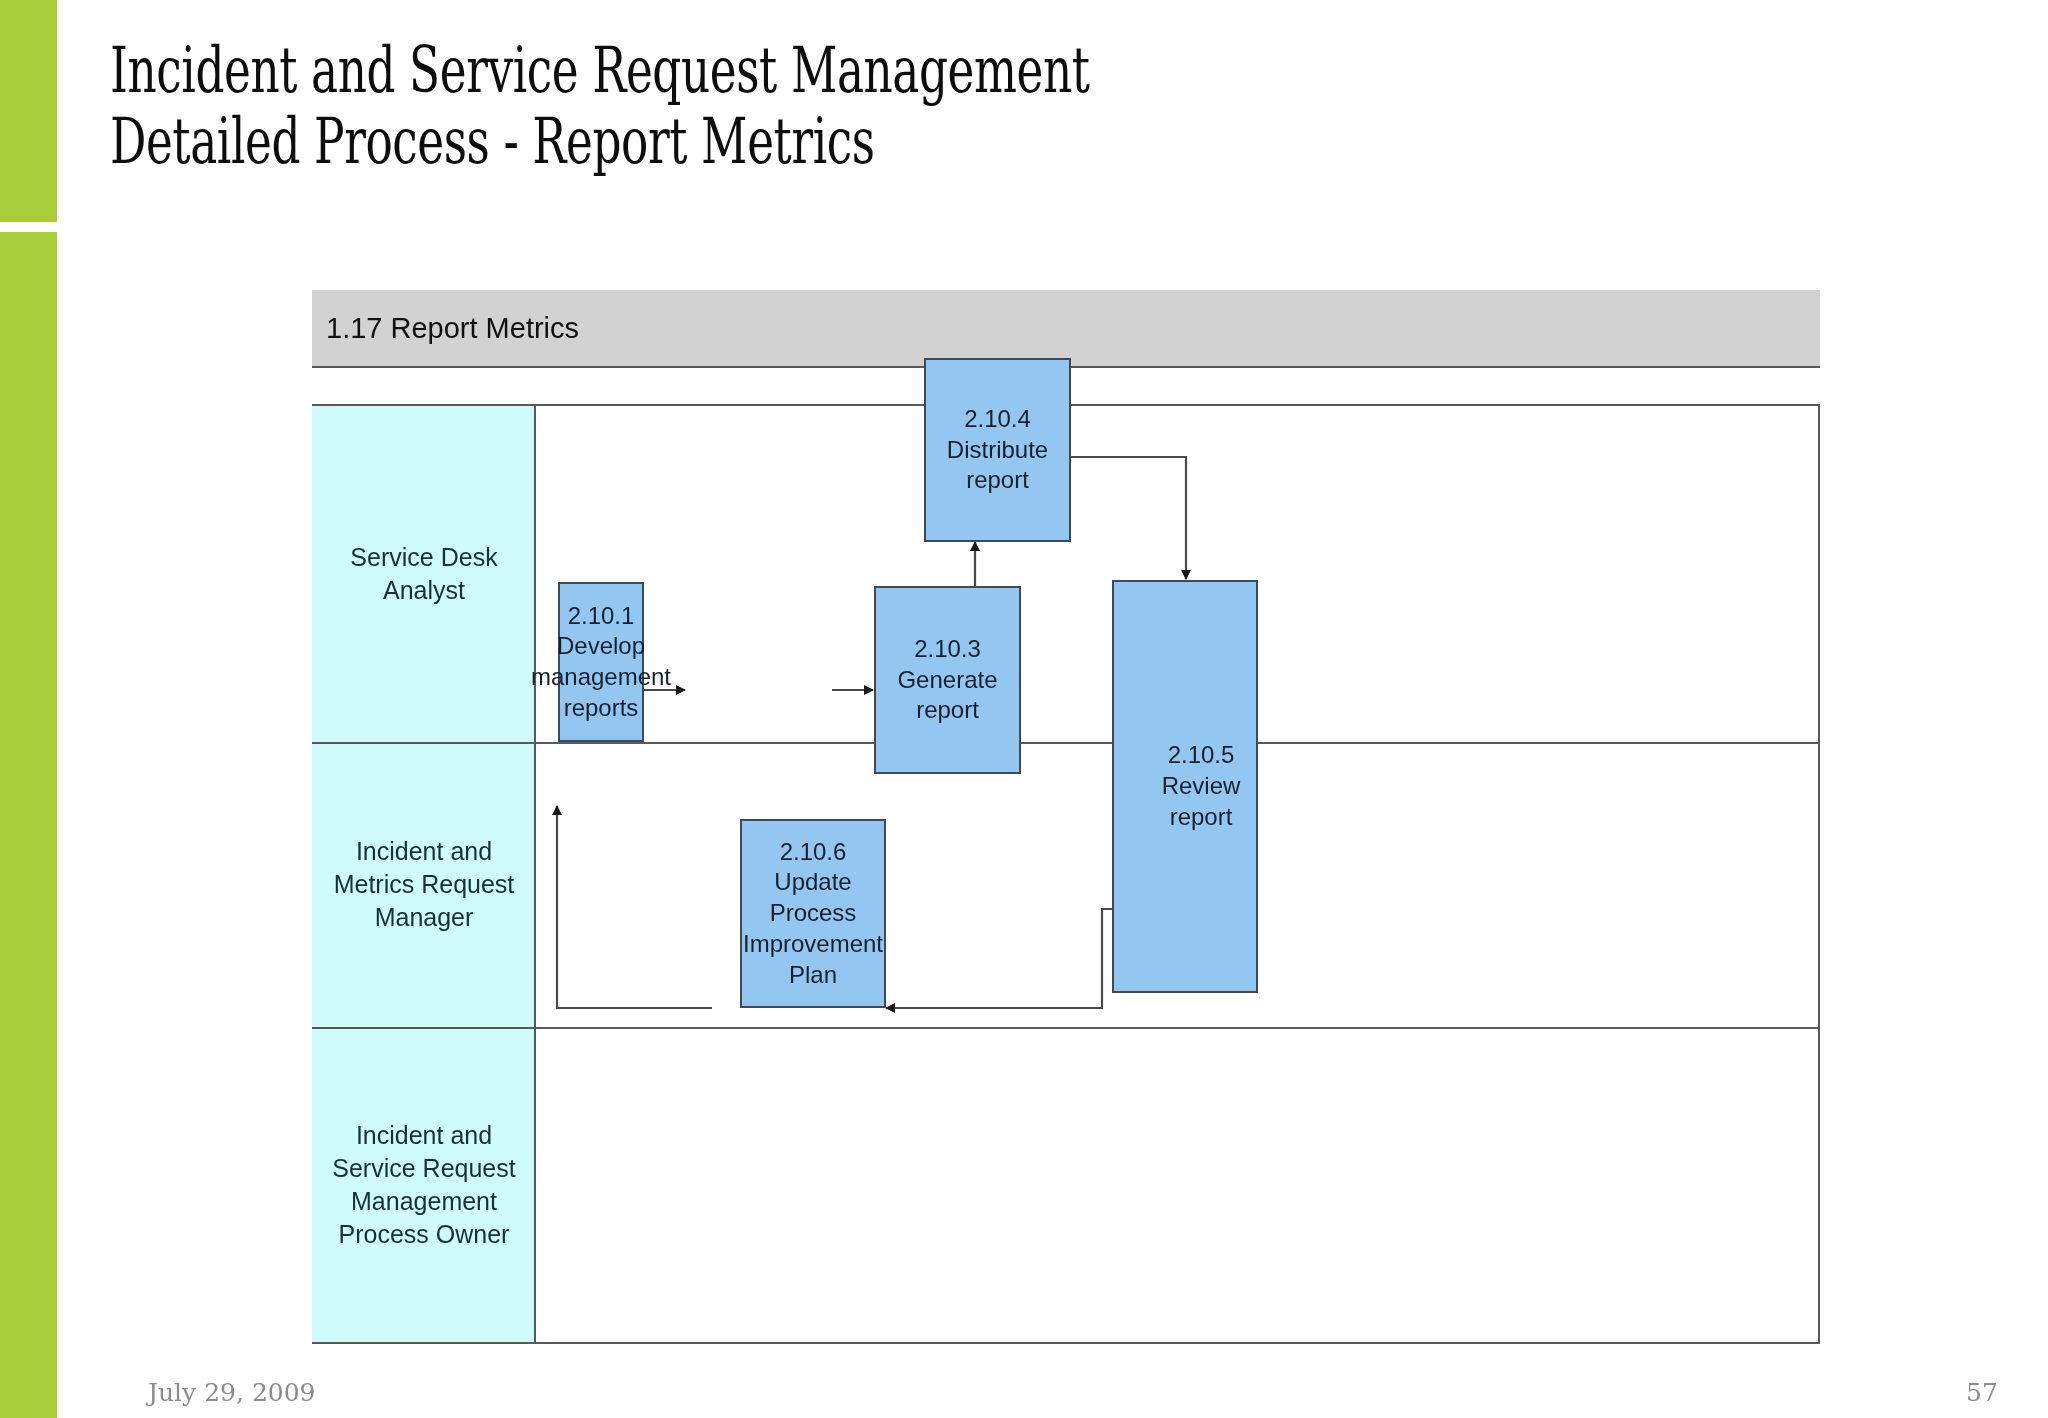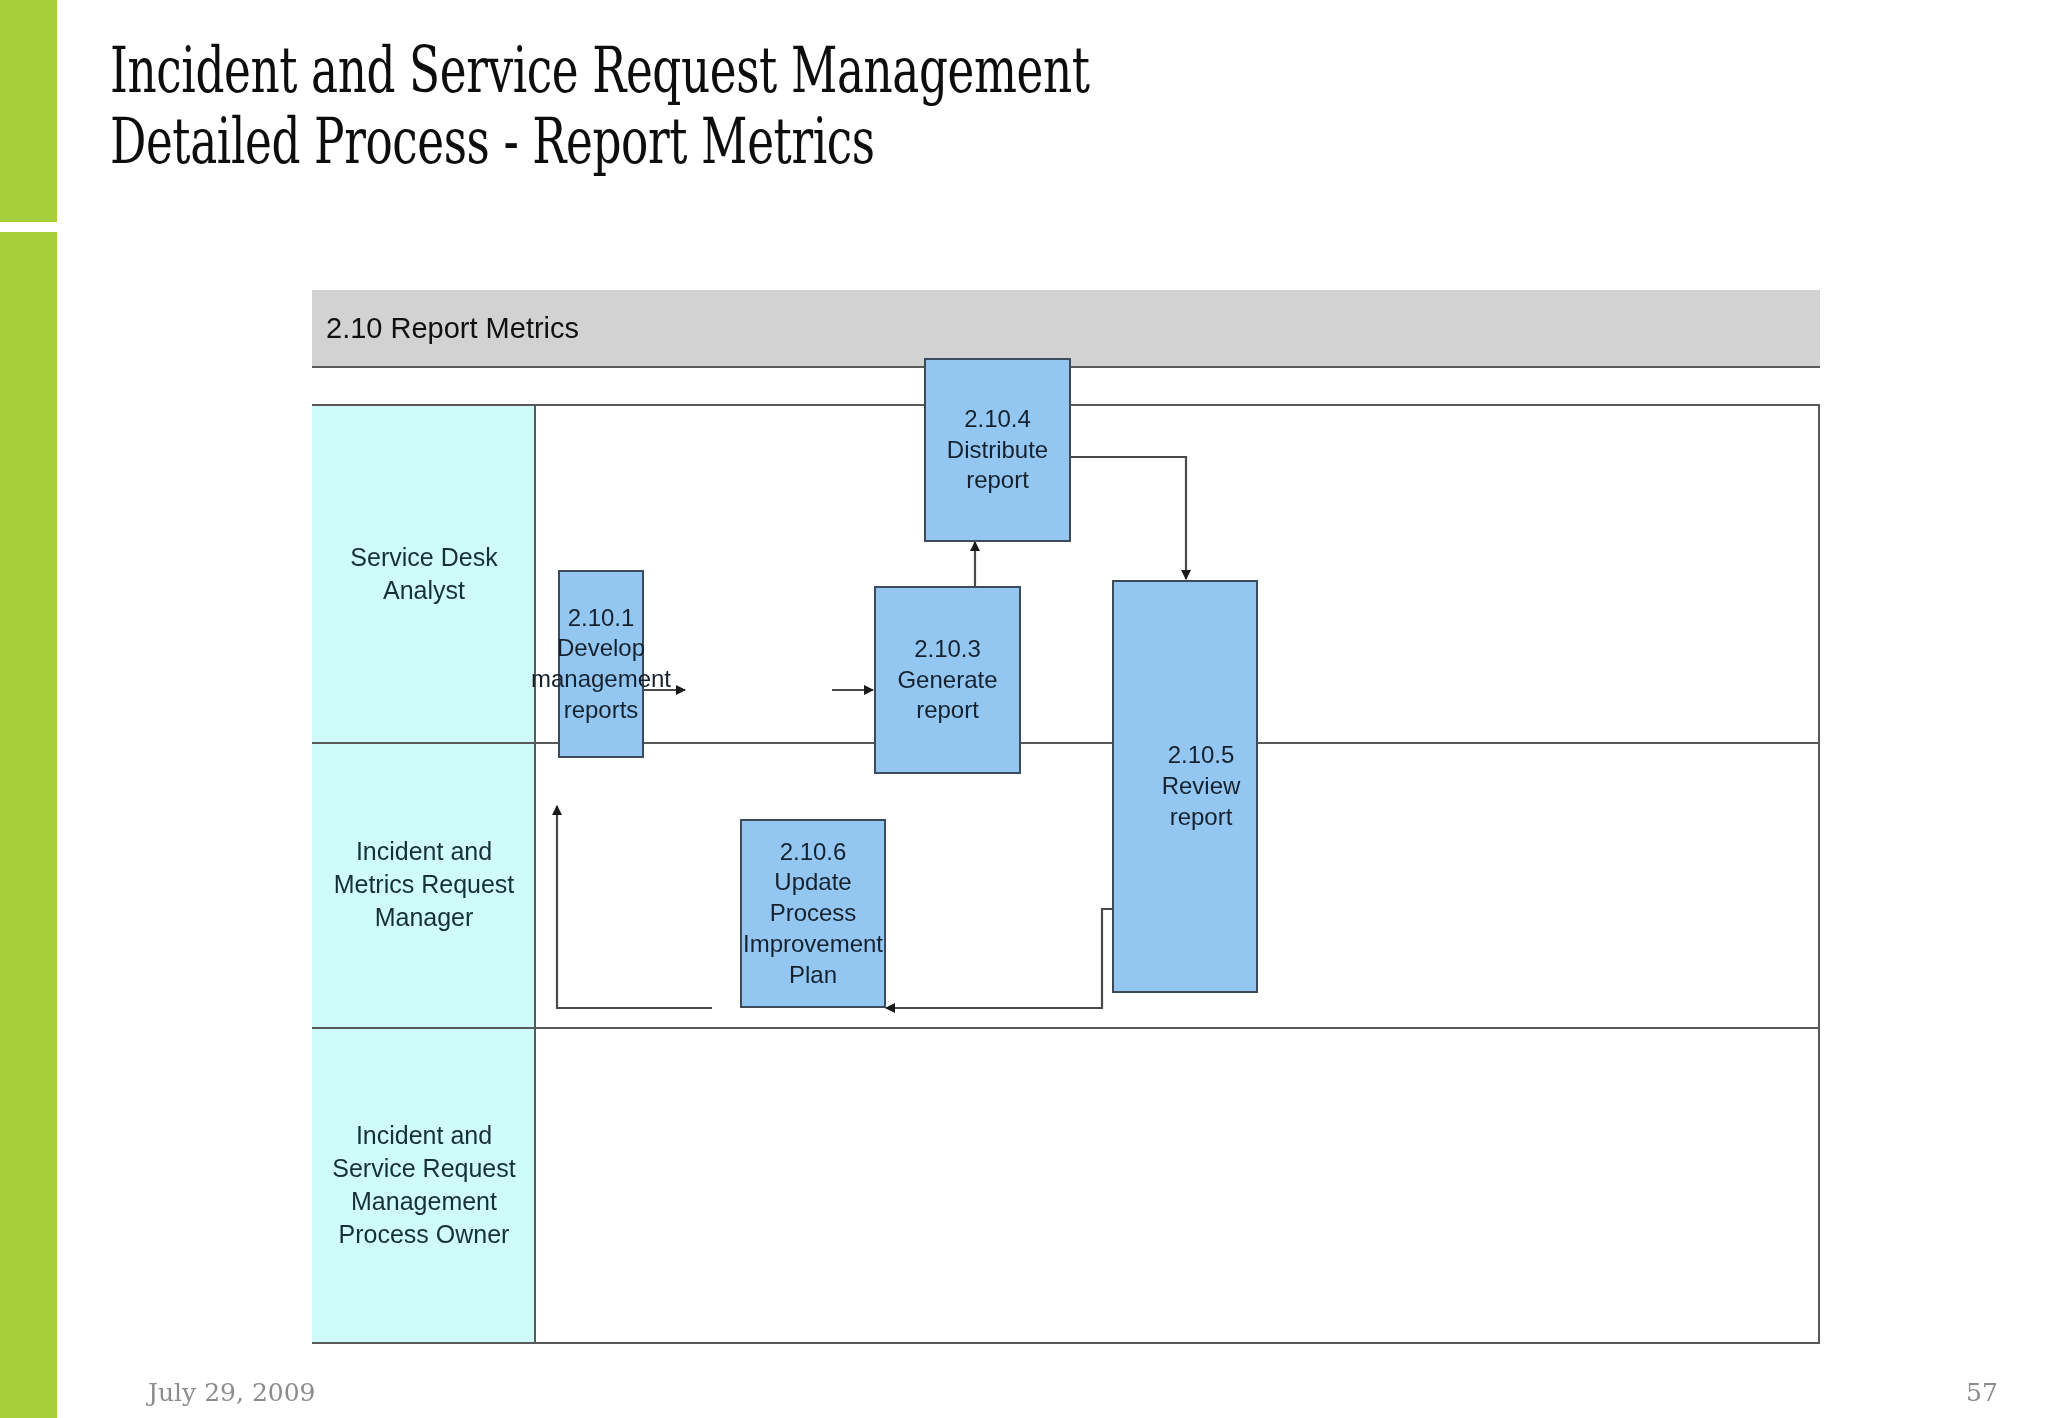--- a/index.html
+++ b/index.html
@@ -119,21 +119,21 @@
 <div class="accent-bottom"></div>
 
 <div class="title">Incident and Service Request Management
 Detailed Process - Report Metrics</div>
 
 <div class="diagram">
 
   <div class="dg-outer"></div>
 
   <div class="dg-header">
-    <div class="dg-header-label">2.10 Report Metrics</div>
+    <div class="dg-header-label">1.17 Report Metrics</div>
   </div>
 
   <div class="dg-subband"></div>
 
   <div class="lane-col">
     <div class="lane-label" style="top:0px;height:336px;border-radius:8px;">Service Desk
 Analyst</div>
     <div class="lane-sep" style="top:336px;"></div>
     <div class="lane-label" style="top:336px;height:285px;">Incident and
 Metrics Request
@@ -163,21 +163,21 @@
       <path d="M663,296 L663,252" marker-end="url(#ah)"></path>
 
       <path d="M757,167 L874,167 L874,289" marker-end="url(#ah)"></path>
 
       <path d="M874,619 L790,619 L790,718 L574,718" marker-end="url(#ah)"></path>
 
       <path d="M400,718 L245,718 L245,516" marker-end="url(#ah)"></path>
     </g>
   </svg>
 
-  <div class="pbox" style="left:246px;top:280px;width:86px;height:188px;">2.10.1
+  <div class="pbox" style="left:246px;top:292px;width:86px;height:160px;">2.10.1
 Develop
 management
 reports</div>
 
 
   <div class="pbox" style="left:562px;top:296px;width:147px;height:188px;">2.10.3
 Generate report</div>
 
   <div class="pbox" style="left:612px;top:68px;width:147px;height:184px;">2.10.4
 Distribute report</div>

